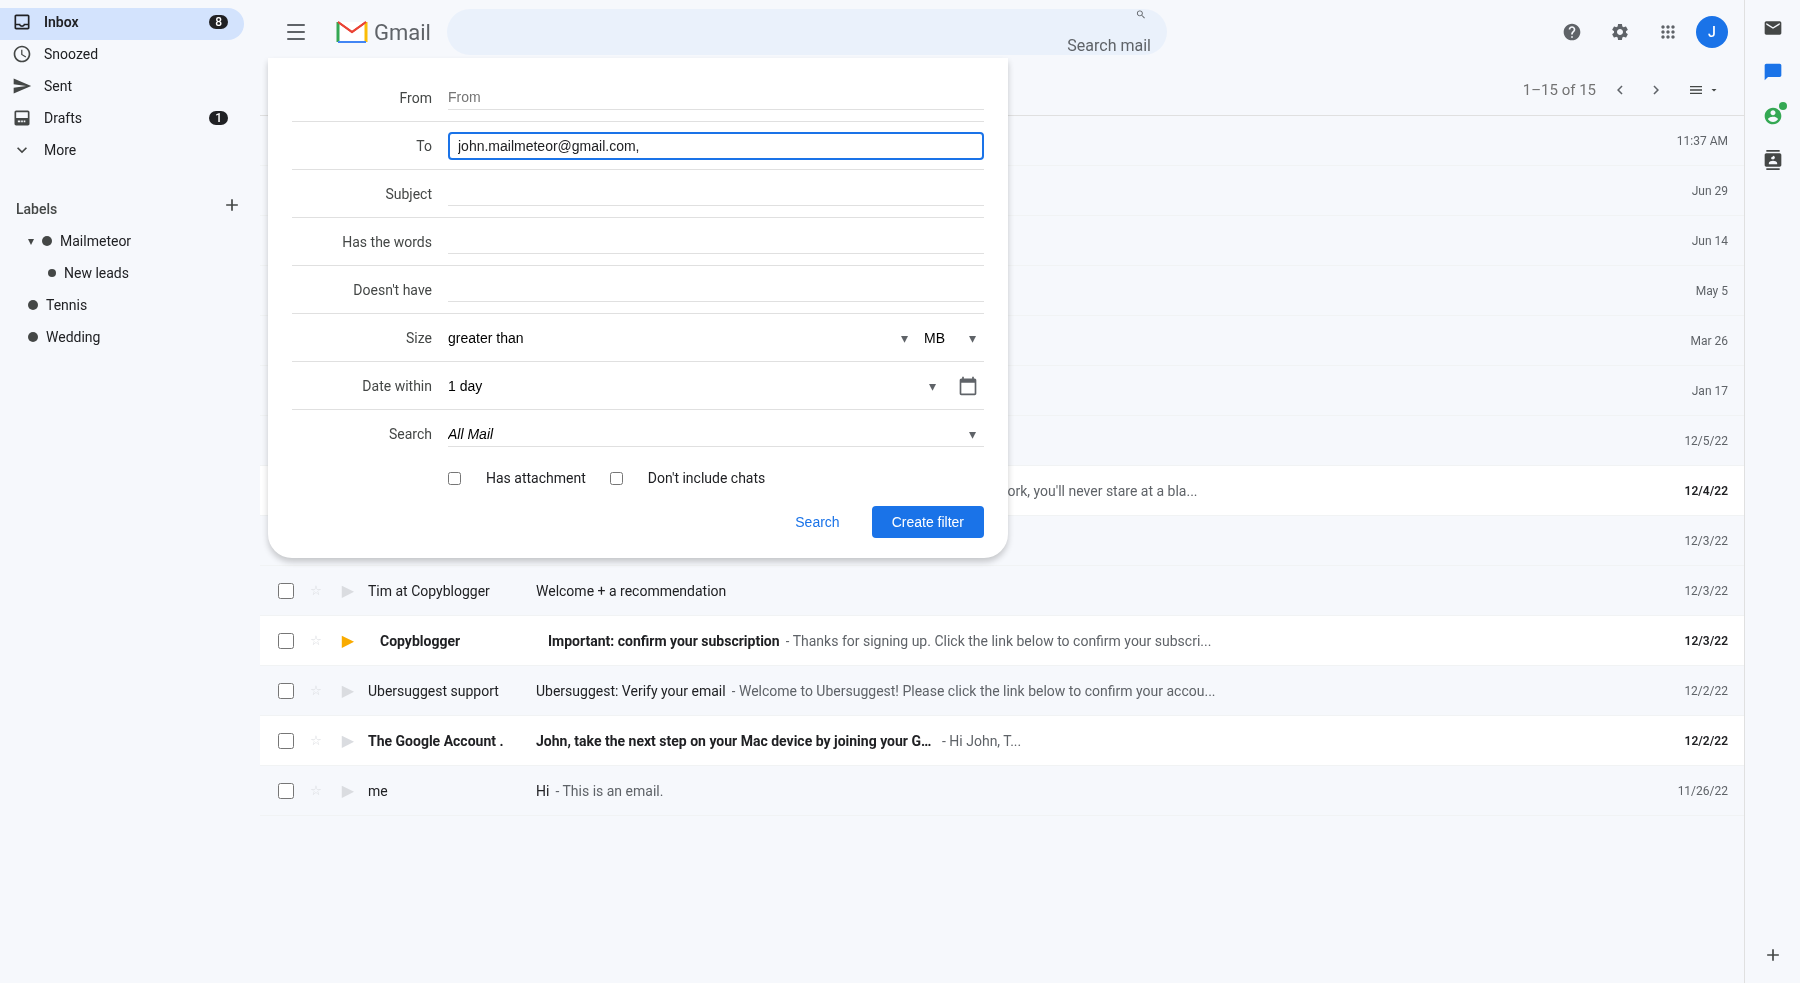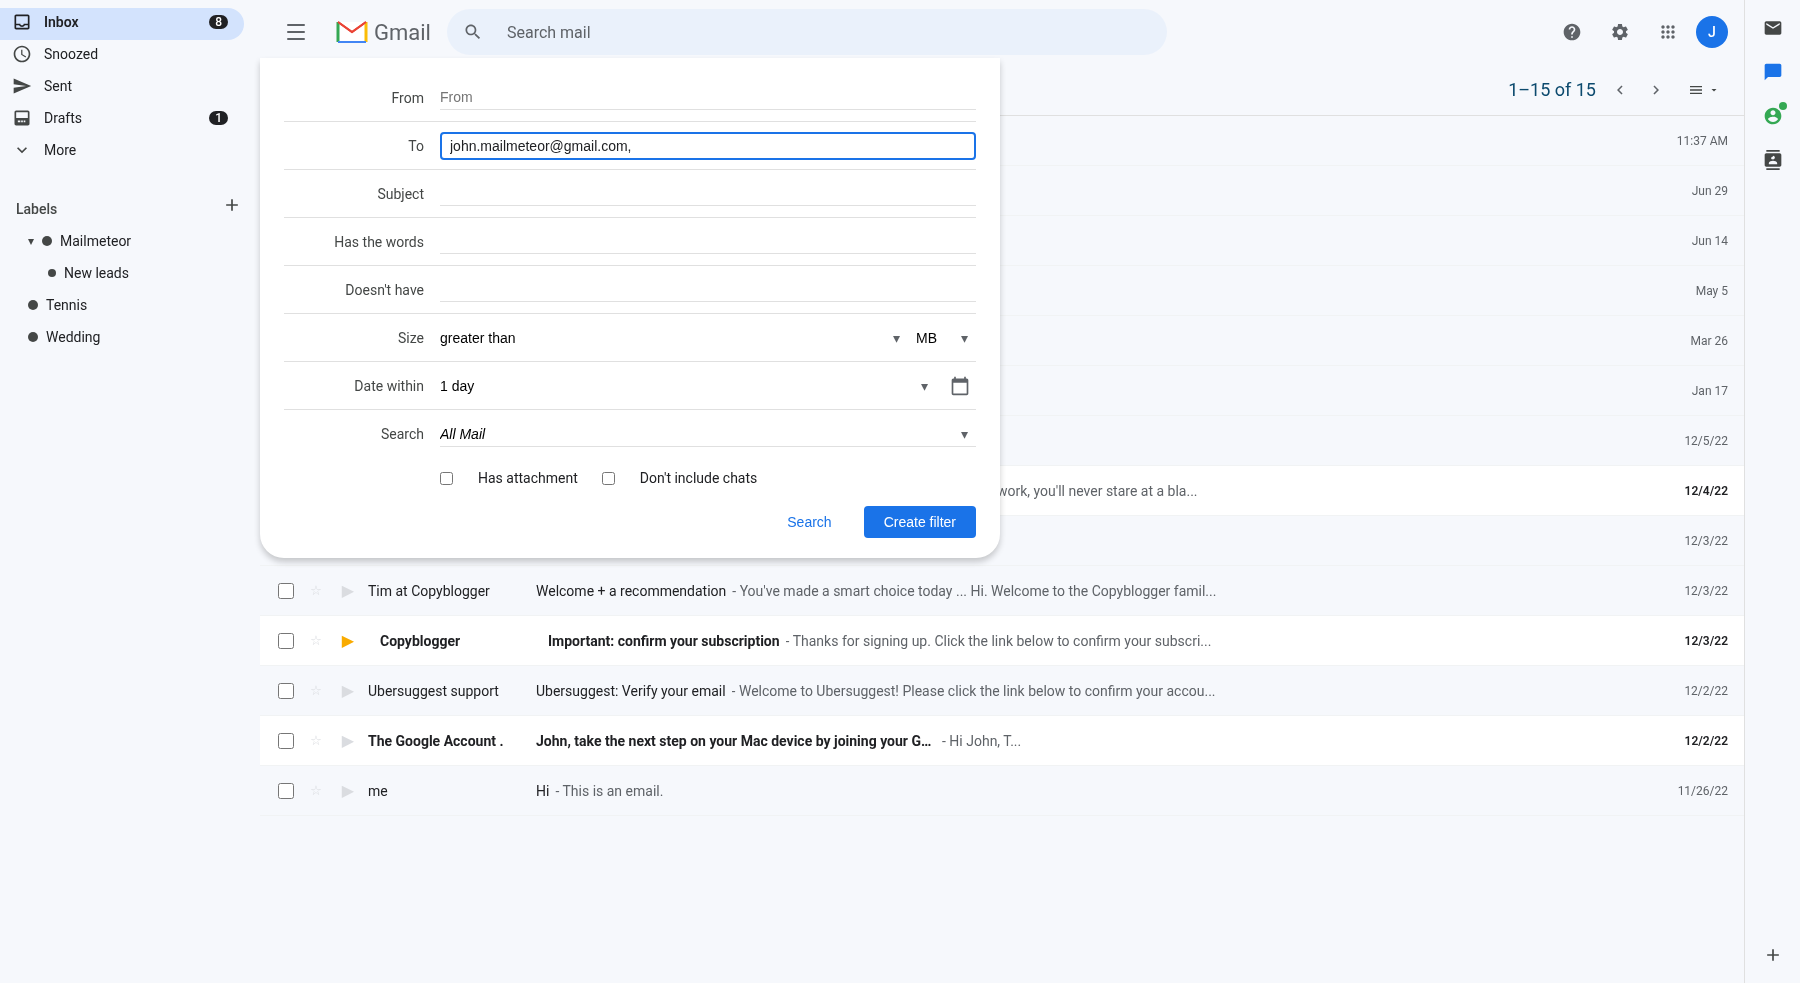--- a/index.html
+++ b/index.html
@@ -12,21 +12,21 @@
 
     
     .topbar { display: flex; align-items: center; padding: 8px 16px; gap: 16px; background: #f6f8fc; height: 64px; }
     .hamburger-btn { width: 40px; height: 40px; display: flex; align-items: center; justify-content: center; border-radius: 50%; cursor: pointer; border: none; background: transparent; }
     .hamburger-lines { display: flex; flex-direction: column; gap: 5px; }
     .hamburger-lines span { display: block; width: 18px; height: 2px; background: #5f6368; border-radius: 1px; }
     .gmail-logo { display: flex; align-items: center; gap: 4px; margin-left: 4px; }
     .gmail-logo-m { width: 32px; height: 32px; }
     .gmail-logo-text { font-size: 22px; color: #5f6368; margin-left: 2px; }
     .search-bar-container { flex: 1; max-width: 720px; position: relative; }
-    .search-bar { display: flex; align-items: center; background: #eaf1fb; border-radius: 24px; padding: 0 16px; height: 46px; gap: 24px; width: 100%; cursor: text; }
+    .search-bar { display: flex; align-items: flex-end; background: #eaf1fb; border-radius: 24px; padding: 0 16px; height: 46px; gap: 16px; width: 100%; cursor: text; flex-direction: column; }
     .search-icon-svg { color: #5f6368; }
     .search-input-text { flex: 1; font-size: 16px; color: #202124; background: transparent; border: none; outline: none; }
     .topbar-right { display: flex; align-items: center; gap: 8px; margin-left: auto; }
     .icon-btn { width: 40px; height: 40px; display: flex; align-items: center; justify-content: center; border-radius: 50%; cursor: pointer; border: none; background: transparent; }
     .avatar { width: 32px; height: 32px; border-radius: 50%; background: #1a73e8; display: flex; align-items: center; justify-content: center; color: white; font-size: 14px; font-weight: 500; cursor: pointer; }
 
     
     .compose-btn { display: flex; align-items: center; gap: 12px; background: #c2e7ff; border-radius: 16px; padding: 16px 24px; margin: 8px 16px 8px 16px; cursor: pointer; border: none; font-size: 14px; font-weight: 500; color: #041e49; width: calc(100% - 32px); }
     .compose-icon { display: flex; align-items: center; }
 
@@ -42,21 +42,21 @@
     .labels-header { display: flex; align-items: flex-end; justify-content: space-between; font-size: 14px; font-weight: 500; color: #444746; padding: 8px 0; }
     .label-item { display: flex; align-items: center; gap: 8px; padding: 4px 8px 4px 12px; height: 32px; border-radius: 0 16px 16px 0; cursor: pointer; font-size: 14px; color: #202124; margin-right: 16px; }
     .label-dot { width: 10px; height: 10px; border-radius: 50%; }
     .label-dot.dark { background: #444746; }
     .label-dot.small { width: 8px; height: 8px; margin-left: 4px; }
 
     
     .email-area { flex: 1; overflow: hidden; display: flex; flex-direction: column; }
     .email-toolbar { display: flex; align-items: center; padding: 4px 16px; gap: 8px; border-bottom: 1px solid #e0e0e0; height: 52px; }
     .export-btn { display: flex; align-items: center; gap: 6px; font-size: 14px; color: #444746; cursor: pointer; padding: 8px; border-radius: 4px; border: none; background: transparent; }
-    .page-info { font-size: 18px; color: #0c4a6e; margin-left: auto; }
+    .page-info { font-size: 15px; color: #737373; margin-left: auto; }
     .nav-arrows { display: flex; gap: 4px; }
     .view-btn { display: flex; align-items: center; gap: 4px; padding: 4px 8px; border: none; background: transparent; cursor: pointer; border-radius: 4px; color: #444746; }
 
     
     .email-list { overflow-y: auto; flex: 1; }
     .email-row { display: flex; align-items: center; padding: 0 16px; height: 50px; border-bottom: 1px solid #f1f3f4; cursor: pointer; gap: 8px; background: white; }
     .email-row.unread { font-weight: 600; background: white; }
     .email-row.read { font-weight: 400; background: #f6f8fc; }
     .checkbox-area { width: 20px; display: flex; align-items: center; justify-content: center; }
     .email-checkbox { width: 16px; height: 16px; cursor: pointer; }
@@ -64,21 +64,21 @@
     .important-marker { width: 24px; height: 24px; display: flex; align-items: center; justify-content: center; cursor: pointer; color: #f9ab00; border: none; background: transparent; font-size: 16px; }
     .important-marker.outline { color: #dadce0; }
     .sender { width: 160px; min-width: 160px; font-size: 14px; overflow: hidden; text-overflow: ellipsis; white-space: nowrap; }
     .email-content { flex: 1; display: flex; gap: 6px; overflow: hidden; font-size: 14px; }
     .email-subject { white-space: nowrap; overflow: hidden; text-overflow: ellipsis; flex-shrink: 0; max-width: 400px; }
     .email-snippet { color: #5f6368; white-space: nowrap; overflow: hidden; text-overflow: ellipsis; font-weight: 400; }
     .email-date { min-width: 70px; text-align: right; font-size: 12px; color: #5f6368; }
     .email-row.unread .email-date { color: #202124; font-weight: 600; }
 
     
-    .search-filter-modal { position: absolute; top: 58px; left: 260px; width: 740px; background: white; border-radius: 0 0 24px 24px; box-shadow: 0 4px 6px rgba(0,0,0,0.2); z-index: 200; padding: 16px 24px 20px 24px; }
+    .search-filter-modal { position: absolute; top: 58px; left: 268px; width: 740px; background: white; border-radius: 0 0 24px 24px; box-shadow: 0 4px 6px rgba(0,0,0,0.2); z-index: 200; padding: 16px 24px 20px 24px; }
     .filter-row { display: flex; align-items: center; padding: 6px 0; gap: 16px; border-bottom: 1px solid #e0e0e0; min-height: 48px; }
     .filter-row:last-of-type { border-bottom: none; }
     .filter-label { width: 140px; min-width: 140px; font-size: 14px; color: #444746; text-align: right; }
     .filter-input-plain { flex: 1; border: none; outline: none; font-size: 14px; padding: 4px 0; color: #202124; background: transparent; border-bottom: 1px solid #e0e0e0; }
     .to-input-container { flex: 1; border: 2px solid #1a73e8; border-radius: 4px; padding: 4px 8px; }
     .to-input { border: none; outline: none; font-size: 14px; color: #202124; background: transparent; width: 100%; }
     .size-row { display: flex; align-items: center; gap: 8px; flex: 1; }
     .size-select-wrapper { flex: 1; position: relative; display: flex; align-items: center; }
     .size-select-wrapper::after { content: '▾'; position: absolute; right: 8px; color: #5f6368; pointer-events: none; }
     .size-select { border: none; background: transparent; font-size: 14px; appearance: none; -webkit-appearance: none; width: 100%; padding-right: 24px; cursor: pointer; outline: none; }
@@ -515,21 +515,20 @@
 
         <div class="email-row read">
           <div class="checkbox-area">
               <input type="checkbox" class="email-checkbox" style="">
             </div>
           <button class="star-btn">☆</button>
           <button class="important-marker outline">▶</button>
           <span class="sender">Tim at Copyblogger</span>
           <div class="email-content">
             <span class="email-subject">Welcome + a recommendation</span>
-            <span class="email-snippet"> - You've made a smart choice today ... Hi. Welcome to the Copyblogger famil...</span>
           </div>
           <span class="email-date">12/3/22</span>
         </div>
 
         <div class="email-row unread">
           <div class="checkbox-area">
               <input type="checkbox" class="email-checkbox" style="">
             </div>
           <button class="star-btn">☆</button>
           <button class="important-marker" style="color:#f9ab00;">▶</button>

